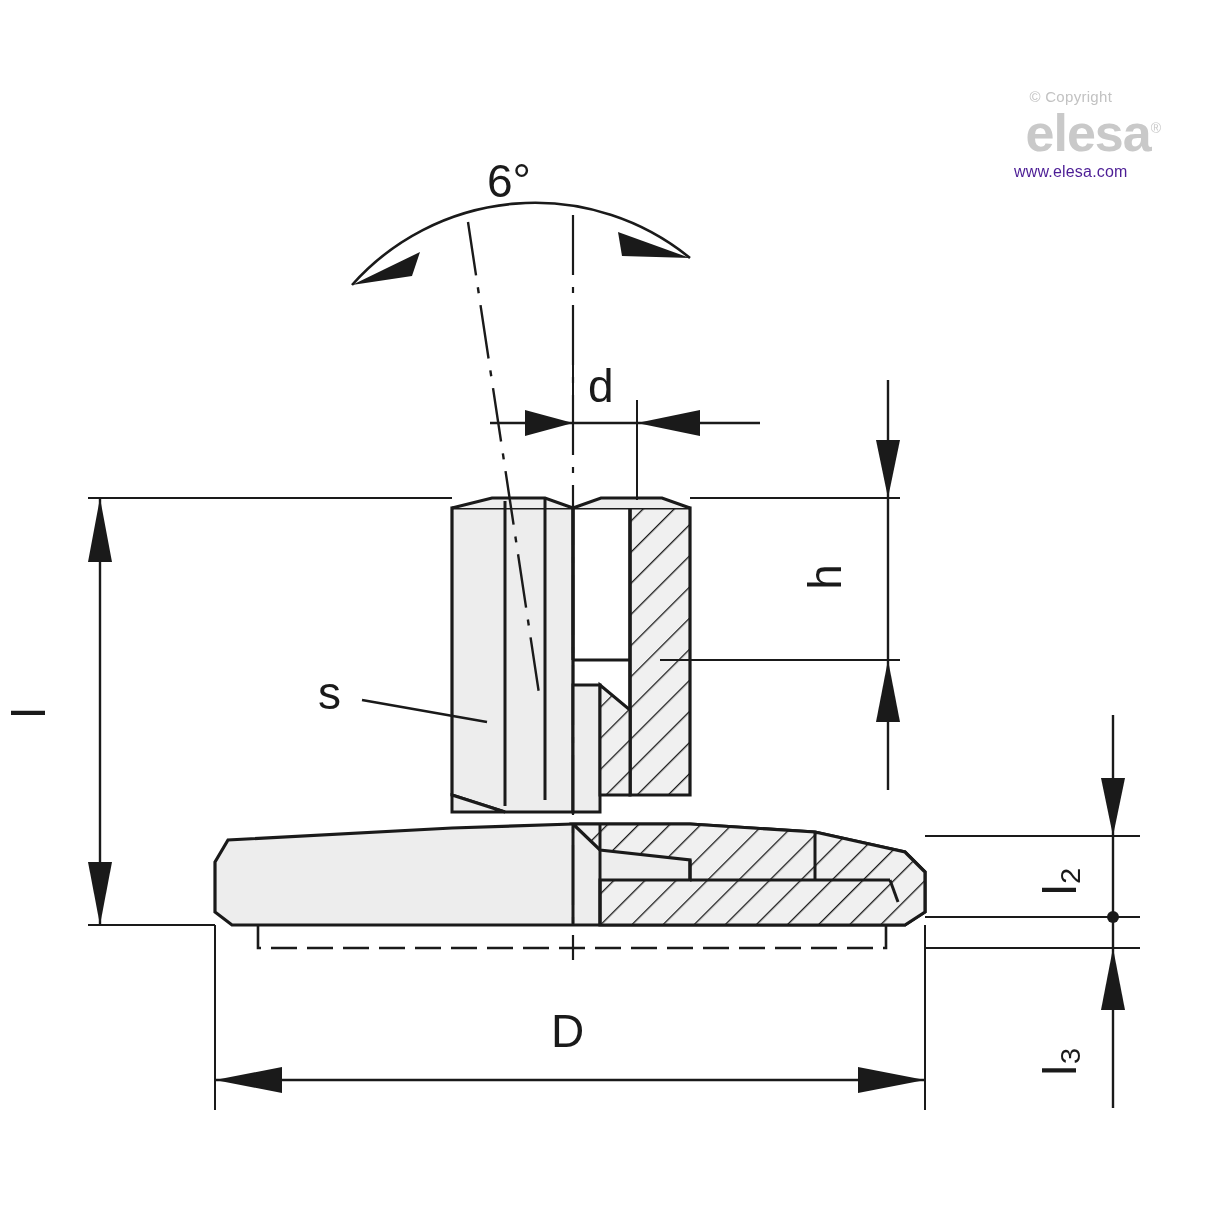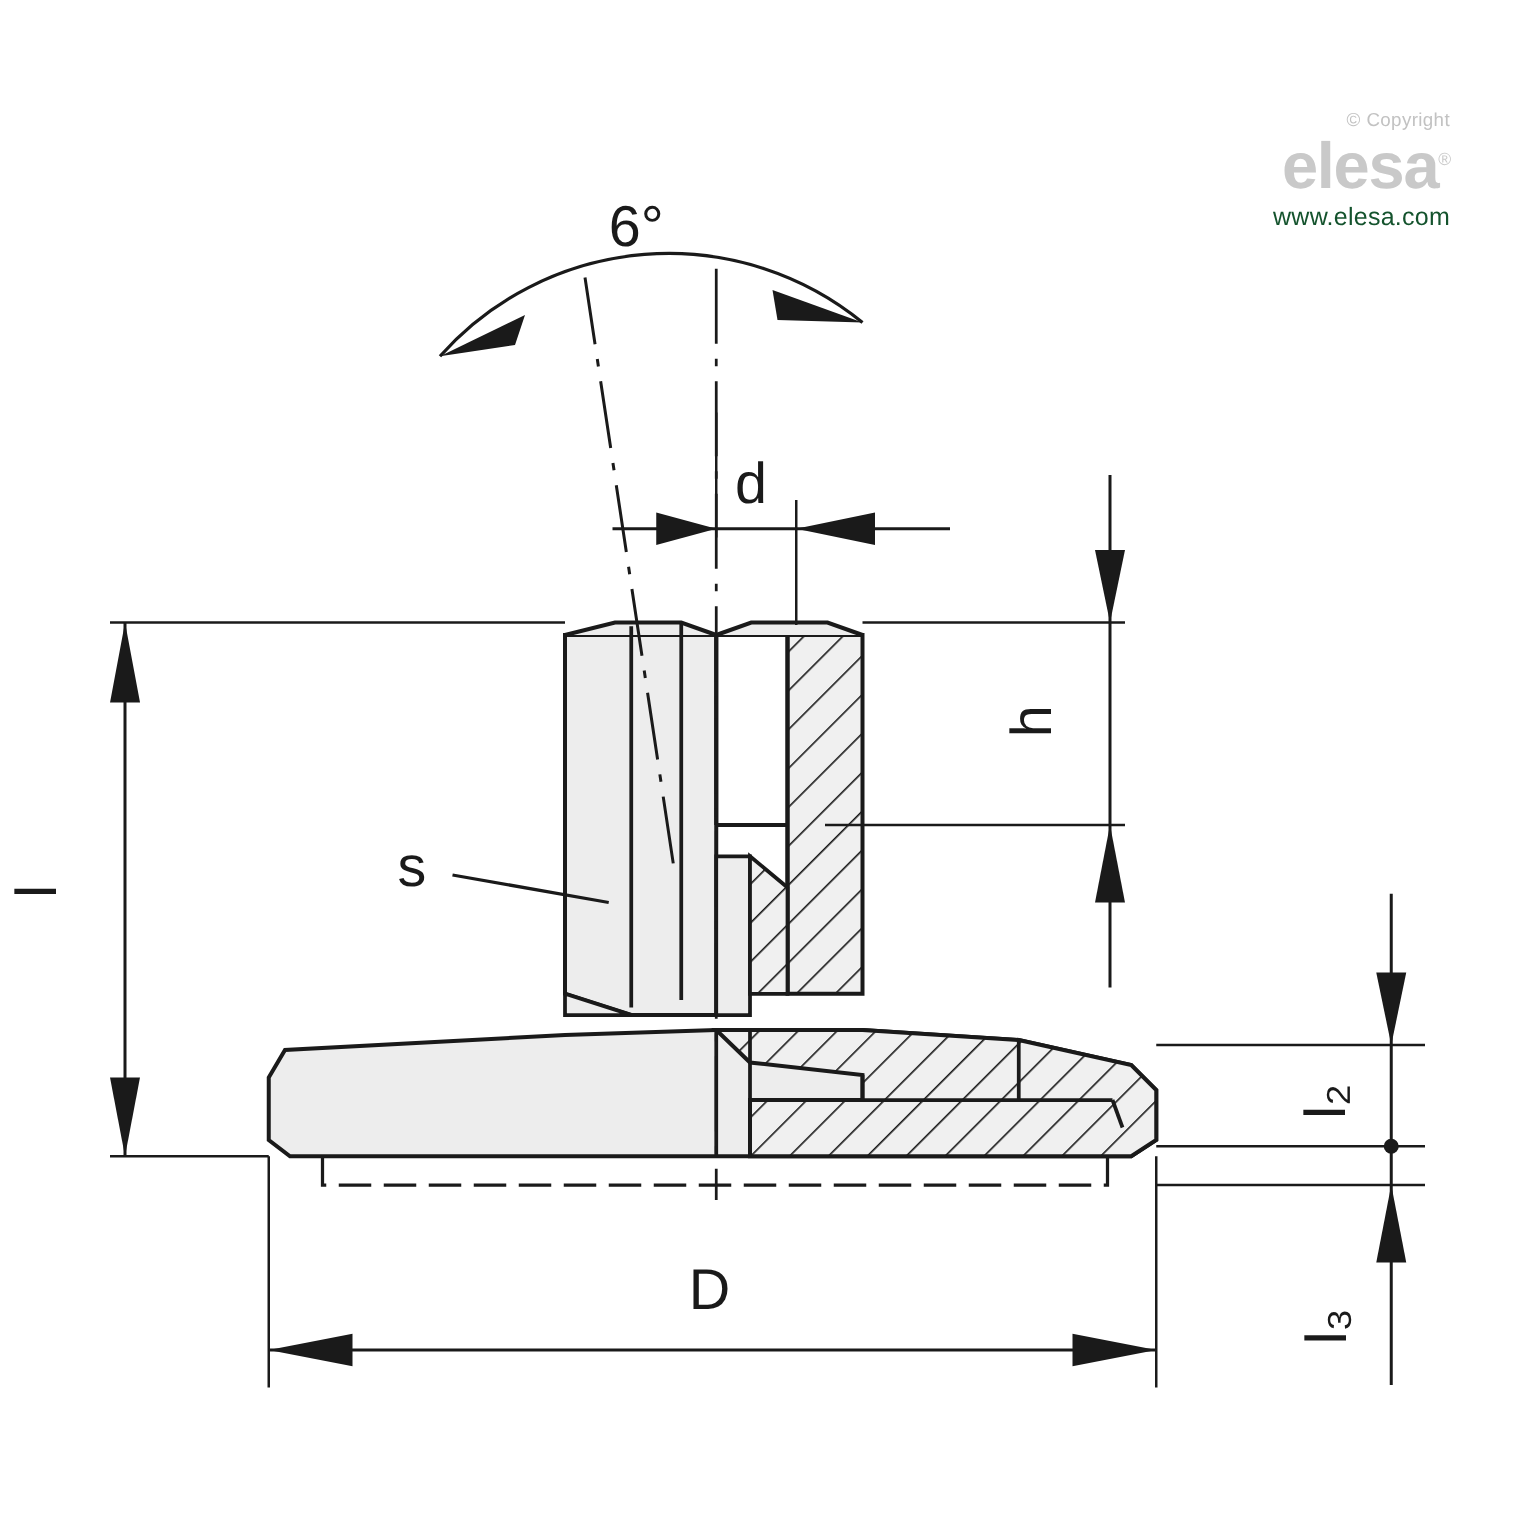--- a/index.html
+++ b/index.html
@@ -39,21 +39,21 @@
   }
   .dim-lbl-rot {
     font-size: 46px;
     transform: rotate(-90deg);
     transform-origin: 50% 50%;
   }
   .brand-wrap {
     position: absolute;
     right: 54px;
     top: 88px;
-    text-align: right;
+    text-align: center;
     color: #bdbdbd;
   }
   .brand-copy {
     font-size: 15px;
     letter-spacing: 0.3px;
     color: #c2c2c2;
     margin-bottom: 2px;
   }
   .brand-name {
     font-size: 52px;
@@ -64,22 +64,22 @@
     position: relative;
     display: inline-block;
     margin-left: 44px;
   }
   .brand-reg {
     font-size: 14px;
     vertical-align: super;
     font-weight: normal;
   }
   .brand-url {
-    font-size: 20px;
-    color: #14532d;
+    font-size: 16px;
+    color: #4c1d95;
     margin-top: 4px;
     letter-spacing: 0.2px;
   }
 </style>
 </head>
 <body>
 
 <div id="page">
 
   <svg id="drawing" viewBox="0 0 1214 1214">

